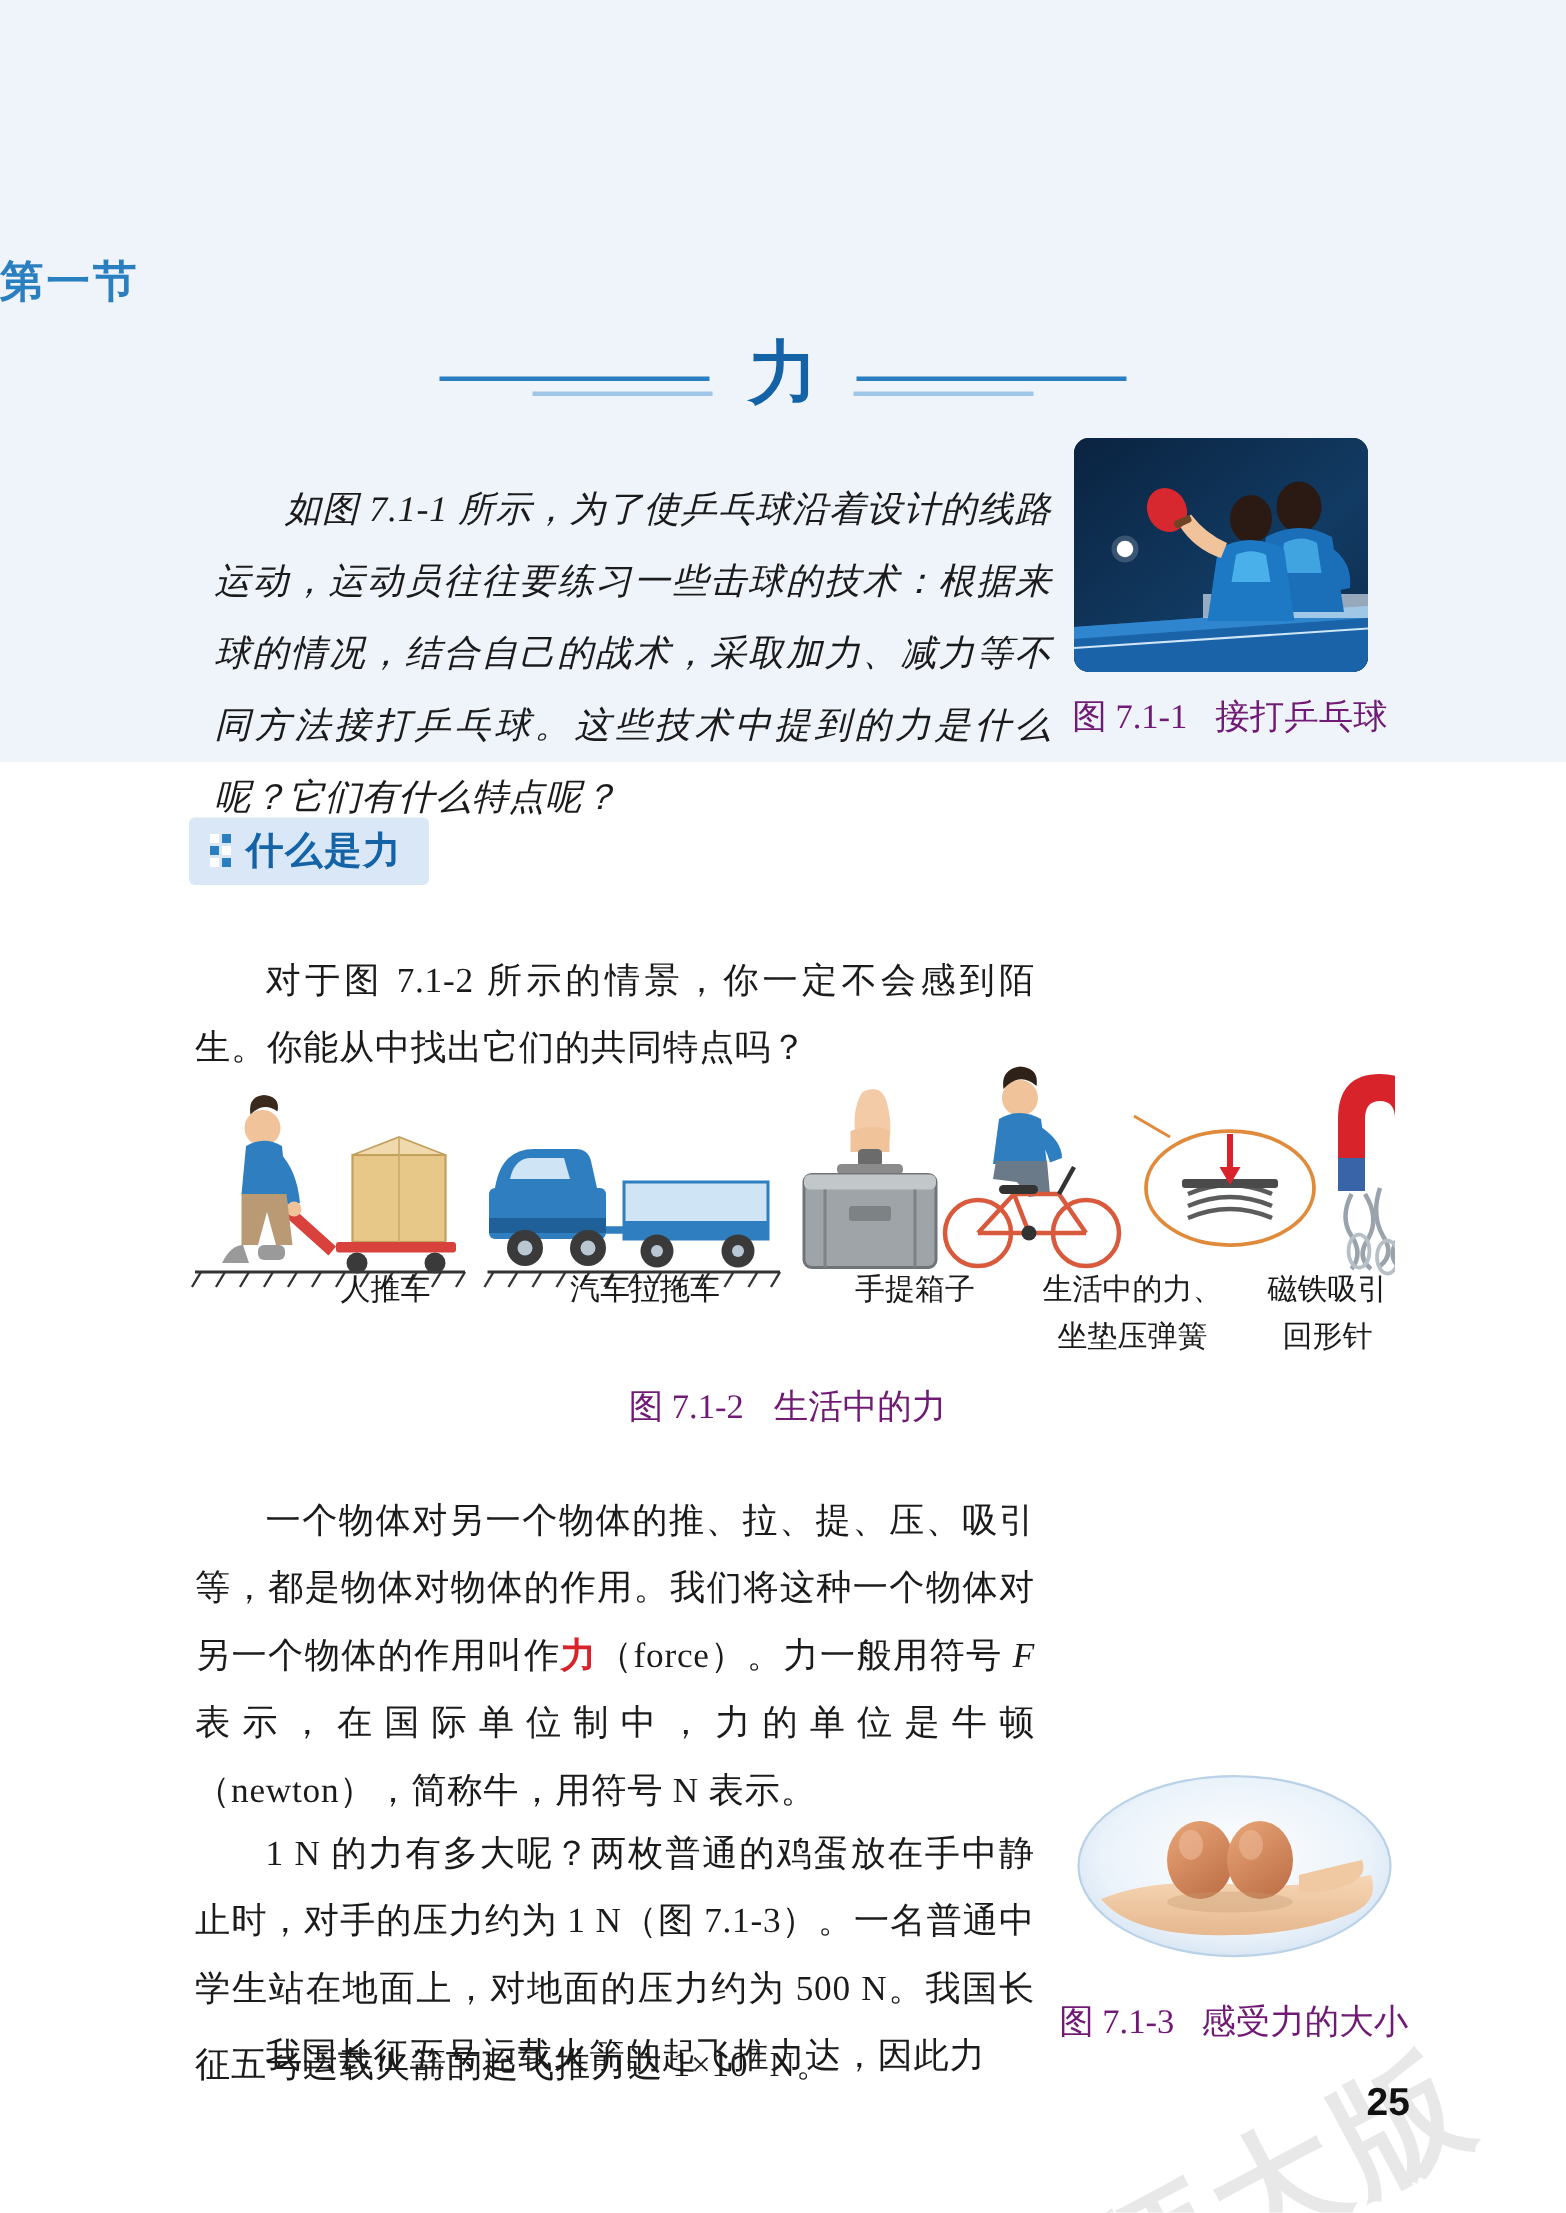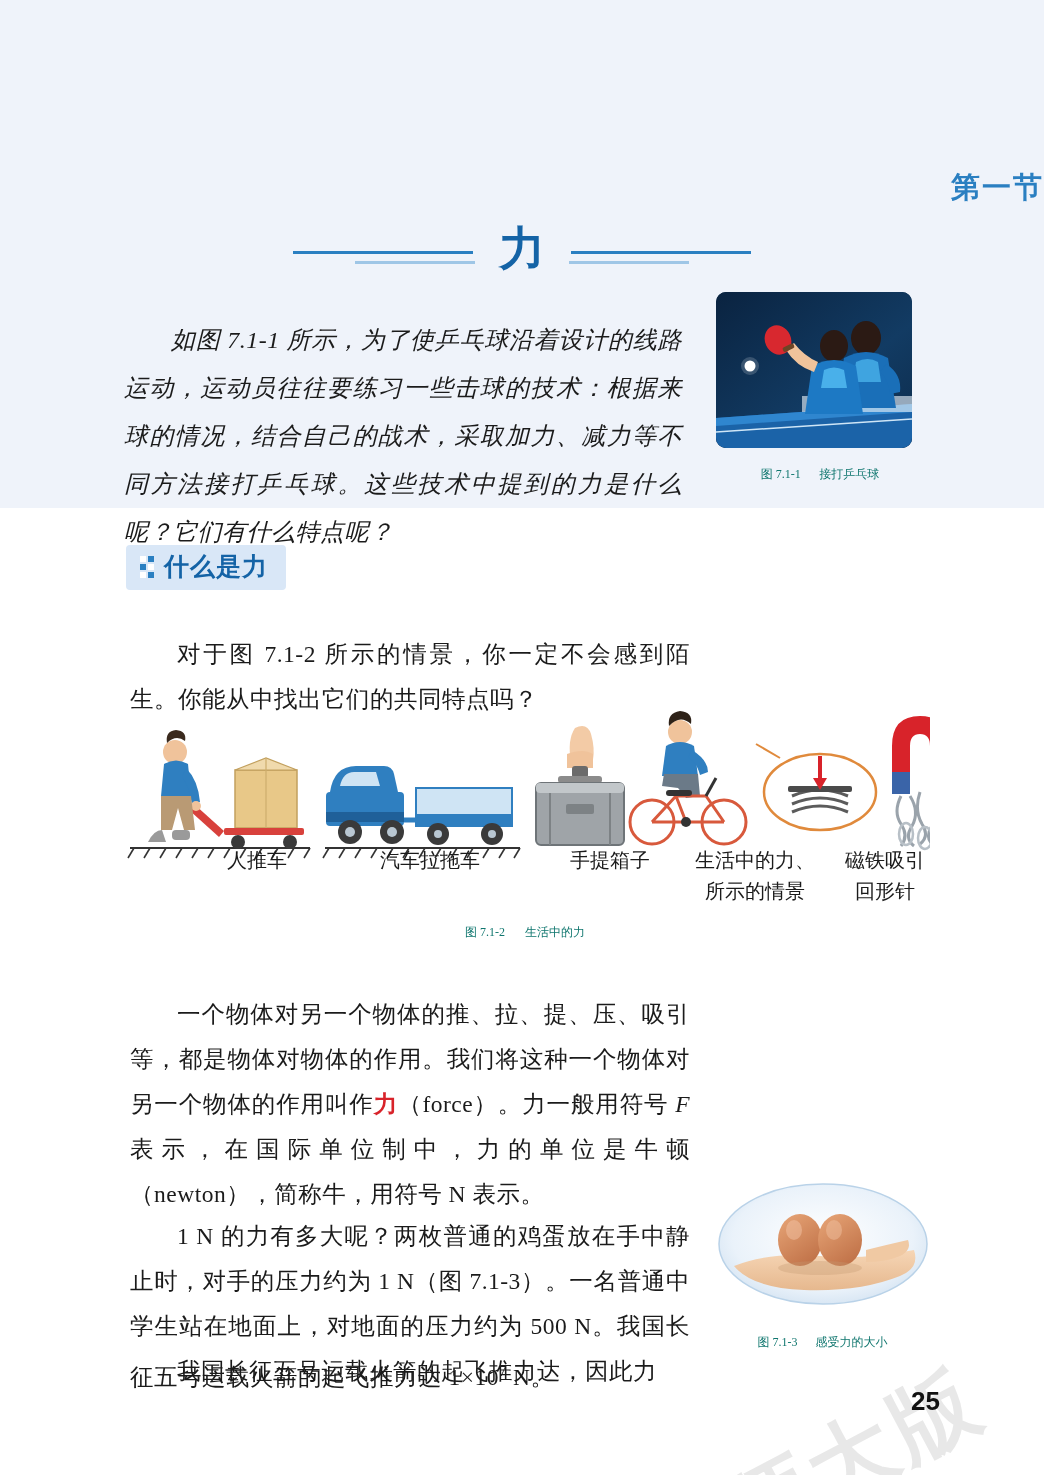--- a/index.html
+++ b/index.html
@@ -43,21 +43,21 @@
     top: 0;
     width: 1044px;
     height: 508px;
     background: #eff3fa;
   }
   .section-no {
     position: absolute;
     left: 0;
     top: 168px;
     width: 1044px;
-    text-align: right;
+    text-align: left;
     color: #2a7fc1;
     font-size: 29px;
     letter-spacing: 2px;
     font-family: "Liberation Sans", sans-serif;
     font-weight: bold;
   }
   .title-row {
     position: absolute;
     left: 0;
     top: 222px;
@@ -105,21 +105,21 @@
     color: #1b1b1b;
     text-align: justify;
     letter-spacing: 0.5px;
   }
   .indent {
     text-indent: 47px;
   }
 
   .intro-text {
     position: absolute;
-    left: 124px;
+    left: 143px;
     top: 292px;
     width: 558px;
   }
   .intro-text .para {
     font-size: 24px;
     line-height: 48px;
     font-style: italic;
   }
 
   
@@ -136,22 +136,22 @@
   .fig711-cap {
     position: absolute;
     left: 700px;
     top: 462px;
     width: 240px;
     text-align: center;
     font-size: 18.5px;
     color: #1b1b1b;
   }
   .fig-cap {
-    font-size: 12px;
-    color: #0f766e;
+    font-size: 23px;
+    color: #701a75;
   }
 
   
   .h2-wrap {
     position: absolute;
     left: 126px;
     top: 545px;
     display: flex;
     align-items: flex-end;
   }
@@ -501,21 +501,21 @@
       </g>
     </svg>
   </div>
 
   <div class="labels">
     <div class="lbl" style="left:42px; top:0; width:190px;">人推车</div>
     <div class="lbl" style="left:210px; top:0; width:200px;">汽车拉拖车</div>
     <div class="lbl" style="left:400px; top:0; width:180px;">手提箱子</div>
     <div class="lbl" style="left:565px; top:0; width:140px;">
       <div>生活中的力、</div>
-      <div>所示的情景</div>
+      <div>坐垫压弹簧</div>
     </div>
     <div class="lbl" style="left:700px; top:0; width:130px;">
       <div>磁铁吸引</div>
       <div>回形针</div>
     </div>
   </div>
 
   <div class="f712-caption">
     <span class="fig-cap">图 7.1-2</span>
     <span class="fig-cap" style="margin-left:16px;">生活中的力</span>

